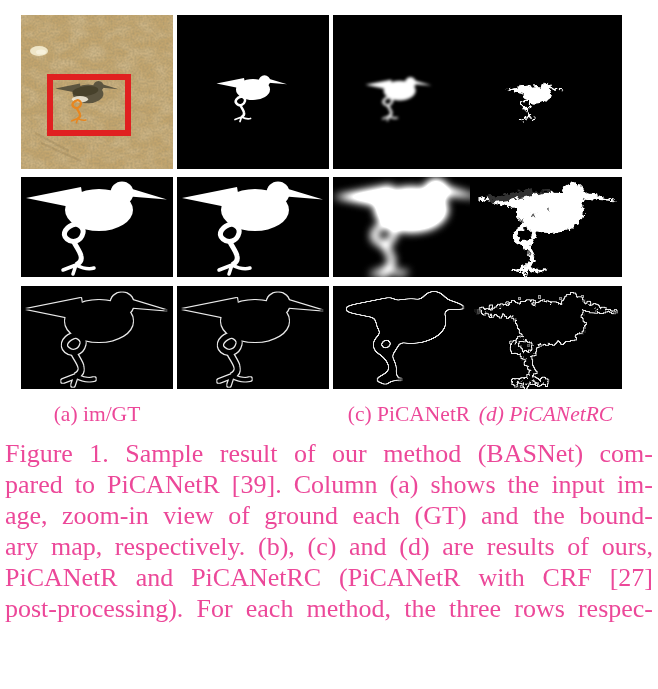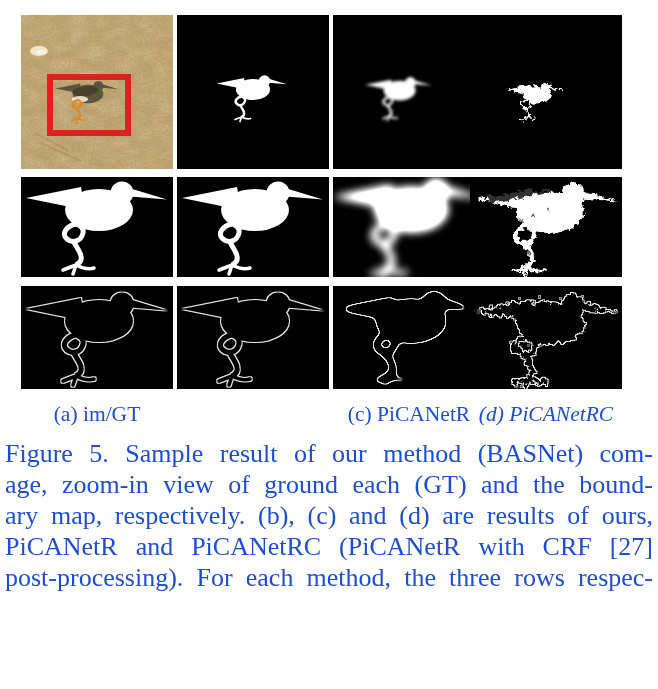--- a/index.html
+++ b/index.html
@@ -1,17 +1,17 @@
 <!DOCTYPE html>
 <html><head>
 <meta charset="utf-8">
 <style>
   html,body{margin:0;padding:0;background:#ffffff;}
   .page{position:relative;width:658px;height:689px;background:#ffffff;overflow:hidden;
-        font-family:"Liberation Serif", serif;color:#1d4ed8;}
+        font-family:"Liberation Serif", serif;color:#ec4899;}
   .cell{position:absolute;background:#000;overflow:hidden;}
   .cell.photo{background:#c3a56e;}
   .cell svg{display:block;width:100%;height:100%;}
   .col-label{position:absolute;top:400px;height:28px;line-height:28px;
              font-size:21.5px;text-align:center;white-space:nowrap;}
   .caption{position:absolute;left:5px;top:438px;width:648px;
            font-size:26px;line-height:31px;}
   .cap-line{text-align:justify;text-align-last:justify;white-space:normal;}
   .cap-line.last{text-align-last:auto;}
   
@@ -204,20 +204,21 @@
           <circle cx="52" cy="18" r="0.9" fill="#fff"></circle>
       </g>
     </svg>
   </div>
 
   <div class="col-label c0 cw">(a) im/GT</div>
   <div class="col-label c2 cw">(c) PiCANetR</div>
   <div class="col-label c3 cw">(d) PiCANetRC</div>
 
   <div class="caption">
-    <div class="cap-line">Figure 5.  Sample result of our method (BASNet) com-</div>
+    <div class="cap-line">Figure 1.  Sample result of our method (BASNet) com-</div>
+    <div class="cap-line">pared to PiCANetR [39].  Column (a) shows the input im-</div>
     <div class="cap-line">age, zoom-in view of ground each (GT) and the bound-</div>
     <div class="cap-line">ary map, respectively.  (b), (c) and (d) are results of ours,</div>
     <div class="cap-line">PiCANetR and PiCANetRC (PiCANetR with CRF [27]</div>
     <div class="cap-line">post-processing).  For each method, the three rows respec-</div>
   </div>
 
 </div>
 
 </body></html>

